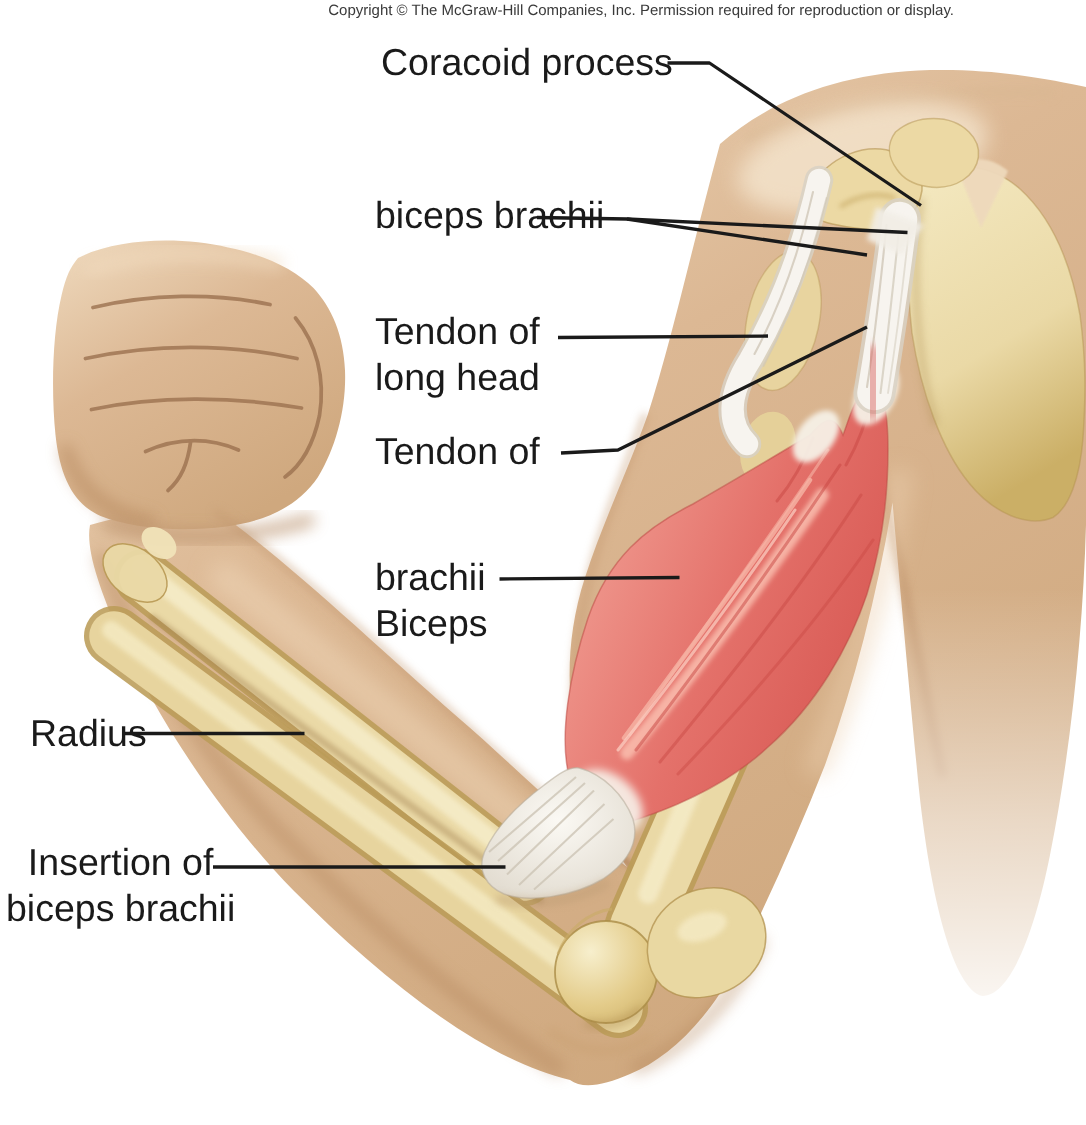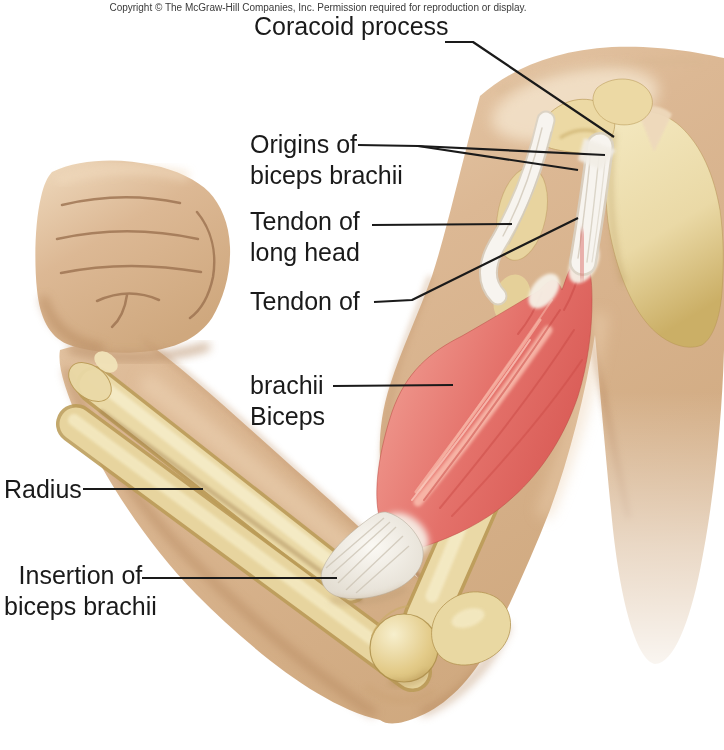--- a/index.html
+++ b/index.html
@@ -1,28 +1,28 @@
 <!DOCTYPE html>
 <html style="--c-text: #1a1a1a; --c-leader: #1a1a1a; --c-background: #ffffff; --c-skin: #dcb894; --c-skin-light: #efdabe; --c-skin-shadow: #c49a72; --c-bone: #ead9a6; --c-bone-edge: #bb9c58; --c-muscle: #e4716a; --c-muscle-dark: #d5544f; --c-muscle-light: #f2a196; --c-tendon: #f7f4ef; --c-tendon-shade: #d8d1c4;"><head>
 <meta charset="utf-8">
 <style>
   html,body{margin:0;padding:0;background:#fff;}
   .stage{position:relative;width:724px;height:750px;background:var(--c-background,#fff);overflow:hidden;
          font-family:"Liberation Sans", sans-serif;}
   .stage svg{position:absolute;left:0;top:0;}
-  .copyright{position:absolute;left:0;top:2px;width:636px;text-align:center;
+  .copyright{position:absolute;left:0;top:2px;width:636px;text-align:right;
              font-size:10px;color:#3a3a3a;letter-spacing:0;}
   .label{position:absolute;font-size:25px;line-height:31px;color:var(--c-text,#1a1a1a);white-space:nowrap;}
   .label span{display:block;}
-  #lbl-coracoid{left:254px;top:11px;}
+  #lbl-coracoid{left:254px;top:27px;}
   #lbl-origins{left:250px;top:129px;}
   #lbl-tendon-long{left:250px;top:206px;}
   #lbl-tendon-short{left:250px;top:286px;}
   #lbl-biceps{left:250px;top:370px;}
-  #lbl-radius{left:4px;top:474px;text-align:center;}
+  #lbl-radius{left:20px;top:474px;text-align:center;}
   #lbl-insertion{left:4px;top:560px;text-align:center;}
   .leader{stroke:var(--c-leader,#1a1a1a);stroke-width:2.2;fill:none;stroke-linejoin:round;}
   .bone-mid{stroke:var(--c-bone,#ead9a6);}
   .bone-out{stroke:var(--c-bone-edge,#bb9c58);}
   .tendon-main{stroke:var(--c-tendon,#f7f4ef);}
   .tendon-edge{stroke:var(--c-tendon-shade,#d8d1c4);}
 </style>
 </head>
 <body>
 
@@ -228,21 +228,20 @@
     <path class="leader" d="M142,578 L337,578"></path>
   </g>
 </svg>
 
 <div class="copyright">Copyright © The McGraw-Hill Companies, Inc. Permission required for reproduction or display.</div>
 
 <div class="label" id="lbl-coracoid">
   <span>Coracoid process</span>
 </div>
 <div class="label" id="lbl-origins">
-  <span>Origins of</span>
   <span>biceps brachii</span>
 </div>
 <div class="label" id="lbl-tendon-long">
   <span>Tendon of</span>
   <span>long head</span>
 </div>
 <div class="label" id="lbl-tendon-short">
   <span>Tendon of</span>
 </div>
 <div class="label" id="lbl-biceps">

